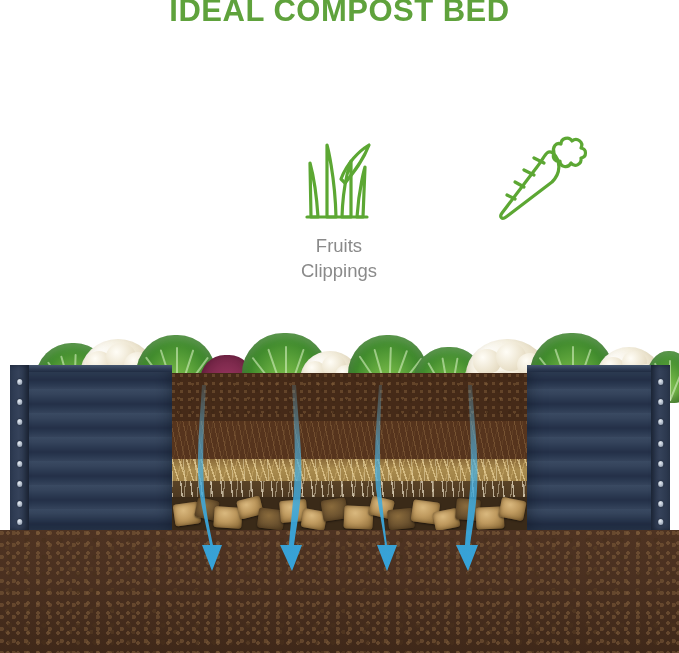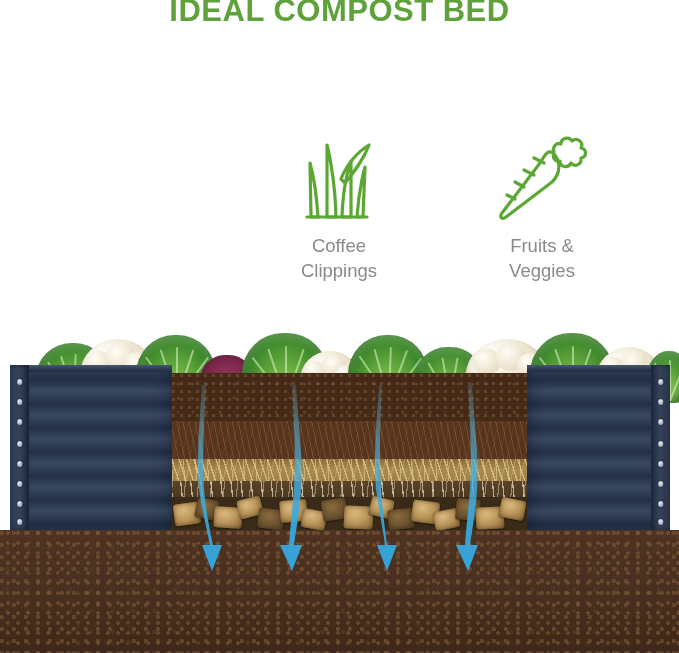--- a/index.html
+++ b/index.html
@@ -216,43 +216,41 @@
 
           <path d="M52 48 C58 32, 70 20, 80 14 C74 30, 64 42, 56 52 Z"></path>
 
           <path d="M22 86 L21 32 C21 32, 27 54, 29 86 Z"></path>
 
           <path d="M74 86 L76 36 C76 36, 70 56, 68 86 Z"></path>
 
           <path d="M18 86 L78 86"></path>
         </svg>
       </div>
-      <div class="icon-label">Coffee
+      <div class="icon-label">Fruits
 Clippings</div>
     </div>
 
     <div class="icon-col c3">
       <div class="icon-art">
         <svg width="104" height="94" viewBox="0 0 104 94" fill="none" stroke="#5CA733" stroke-width="3.2" stroke-linecap="round" stroke-linejoin="round">
 
           <path d="M63 22 C71 30, 71 42, 62 51 L16 86 C12 89, 9 86, 12 82 L47 36 C55 26, 56 18, 63 22 Z"></path>
 
           <path d="M54 32 L44 27"></path>
           <path d="M44 44 L34 39"></path>
           <path d="M34 56 L25 51"></path>
           <path d="M25 68 L17 64"></path>
 
           <path d="M64 22 C62 16, 66 11, 71 13 C71 7, 79 5, 82 10
                    C87 6, 94 11, 91 17 C97 18, 97 26, 91 27
                    C92 33, 85 37, 81 32 C78 38, 70 36, 70 30
                    C65 31, 62 27, 64 22 Z"></path>
         </svg>
       </div>
-      <div class="icon-label">Fruits &amp;
-Veggies</div>
     </div>
 
   </div>
 
   <div class="scene">
 
     <div class="veg-band">
 
       <div class="veg cabbage" style="left:36px; width:74px; height:60px;">
         <div class="cab-veins">

